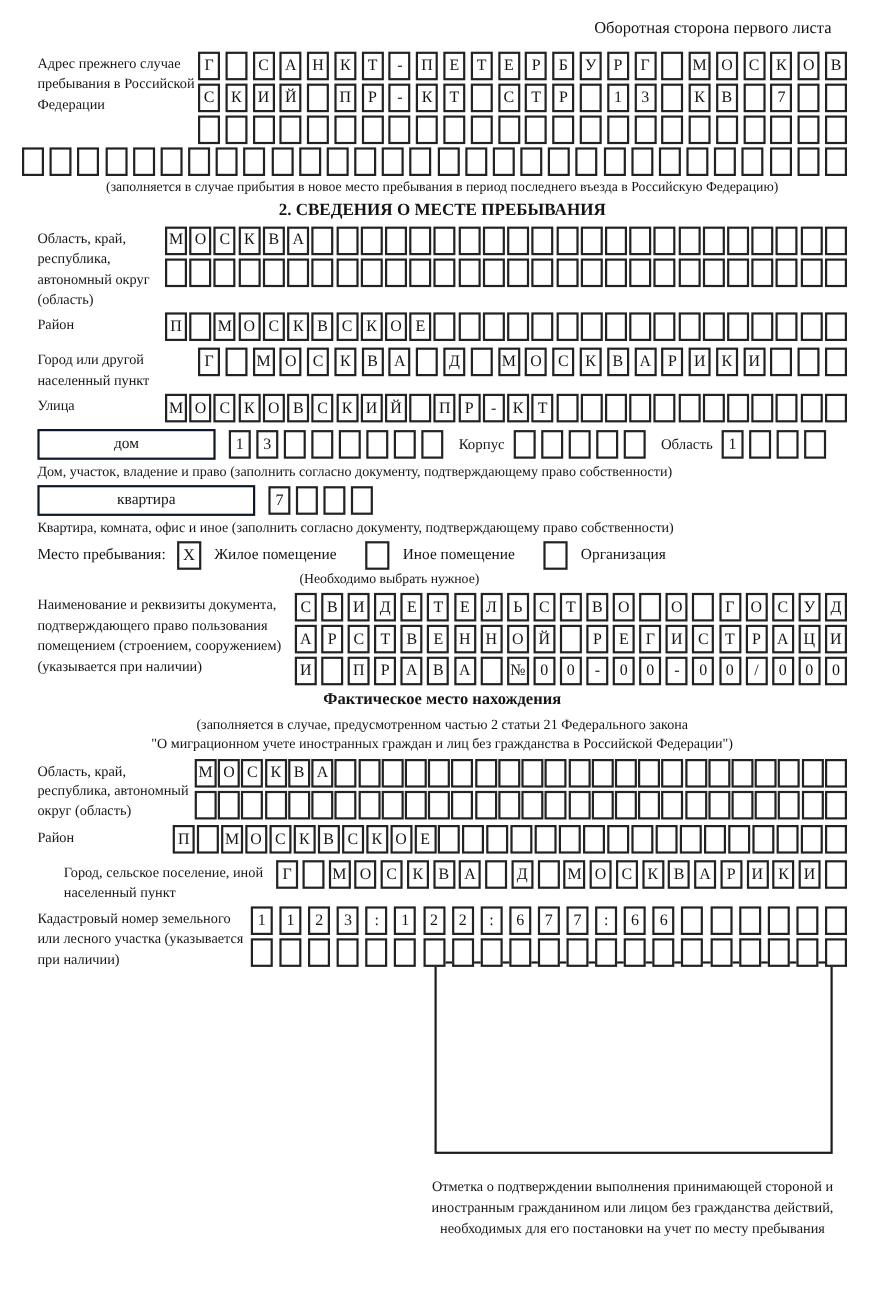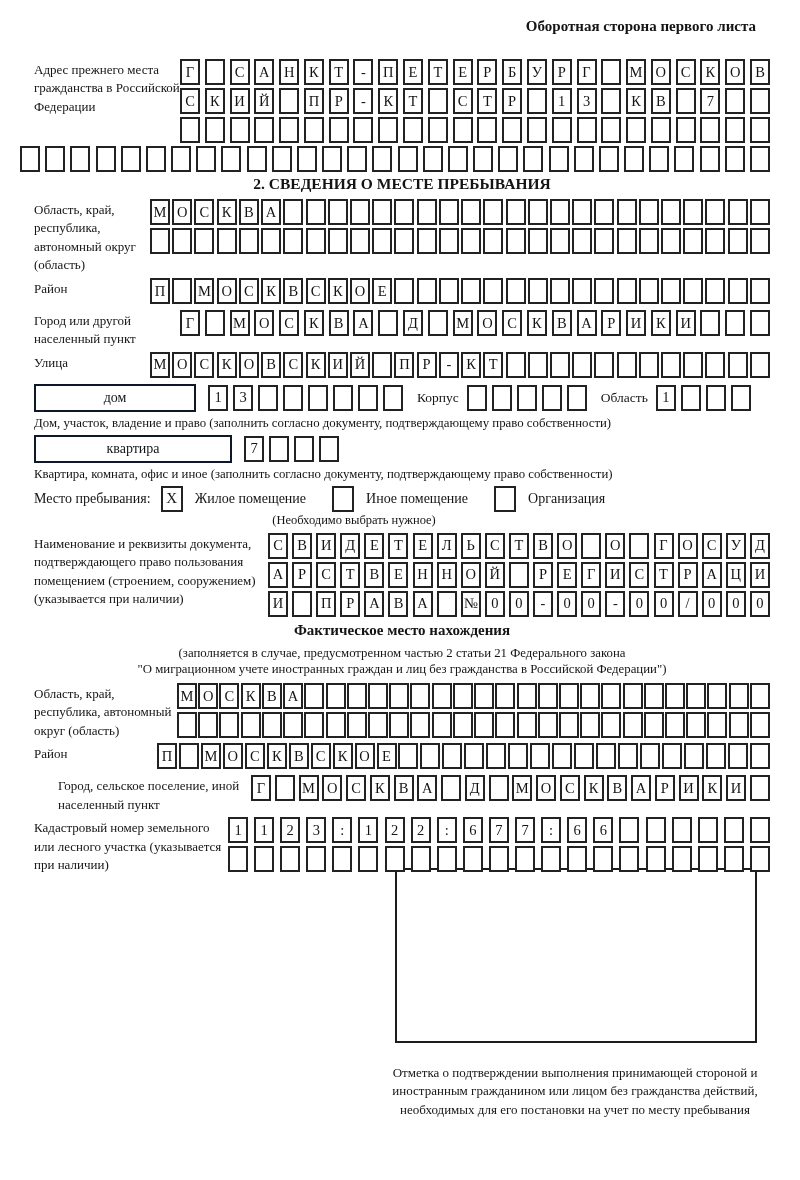--- a/index.html
+++ b/index.html
@@ -4,21 +4,21 @@
 <style>
   * { box-sizing: border-box; }
   html, body { margin: 0; padding: 0; background: #ffffff; }
   body {
     width: 800px; height: 1180px;
     font-family: "Liberation Serif", "DejaVu Serif", serif;
     color: #141414;
   }
   .page { width: 800px; height: 1180px; padding: 8px 30px 0 34px; overflow: hidden; }
 
-  .page-note { text-align: right; font-size: 15px; margin: 10px 14px 24px 0; font-weight: bold; }
+  .page-note { text-align: right; font-size: 15px; margin: 10px 14px 12px 0; }
 
   
   .frow { display: flex; align-items: flex-start; margin-bottom: 3px; }
   .frow > .cells-row { flex: 1; }
   .frows { flex: 1; }
   .flabel { flex: 0 0 auto; font-size: 13px; line-height: 1.42; padding-top: 2px; }
   .w116 { width: 116px; } .w146 { width: 146px; } .w234 { width: 234px; }
   .w143 { width: 143px; } .w123 { width: 123px; } .w193 { width: 193px; margin-left: 24px; } .w194 { width: 194px; }
 
   .cells-row { display: flex; justify-content: space-between; margin-bottom: 3px; }
@@ -73,21 +73,21 @@
   }
 </style>
 </head>
 <body>
 
 <div class="page">
 
   <div class="page-note">Оборотная сторона первого листа</div>
 
   <div class="frow">
-    <div class="flabel w146">Адрес прежнего места гражданства в Российской Федерации</div>
+    <div class="flabel w146">Адрес прежнего случае пребывания в Российской Федерации</div>
     <div class="frows">
       <div class="cells-row">
           <span class="cell">Г</span>
           <span class="cell"></span>
           <span class="cell">С</span>
           <span class="cell">А</span>
           <span class="cell">Н</span>
           <span class="cell">К</span>
           <span class="cell">Т</span>
           <span class="cell">-</span>
@@ -187,20 +187,21 @@
       <span class="cell"></span>
       <span class="cell"></span>
       <span class="cell"></span>
       <span class="cell"></span>
       <span class="cell"></span>
       <span class="cell"></span>
       <span class="cell"></span>
       <span class="cell"></span>
       <span class="cell"></span>
     </div>
+  <div class="note-c">(заполняется в случае прибытия в новое место пребывания в период последнего въезда в Российскую Федерацию)</div>
 
   <div class="sec-title">2. СВЕДЕНИЯ О МЕСТЕ ПРЕБЫВАНИЯ</div>
 
   <div class="frow">
     <div class="flabel w116">Область, край, республика, автономный округ (область)</div>
     <div class="frows">
       <div class="cells-row">
           <span class="cell">М</span>
           <span class="cell">О</span>
           <span class="cell">С</span>

